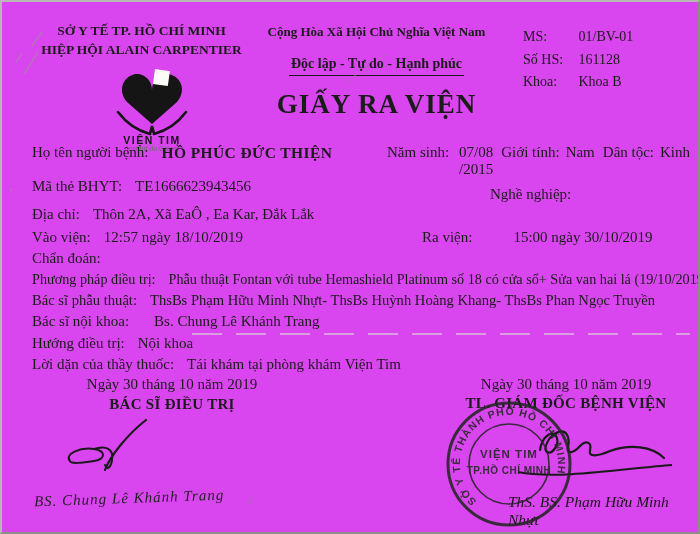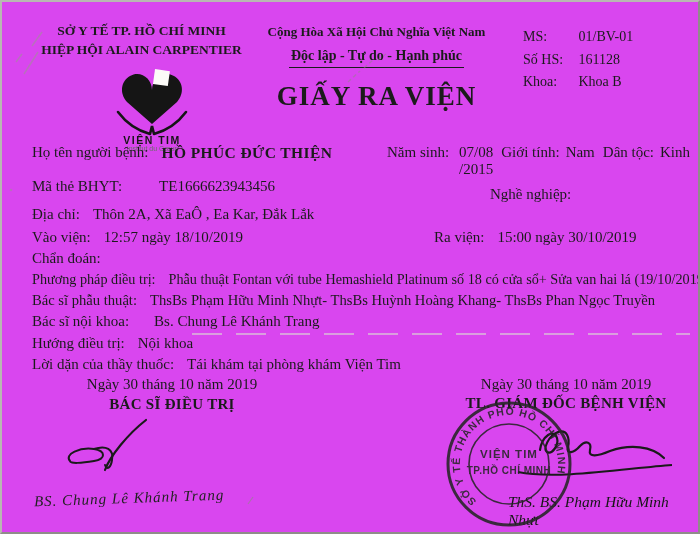--- a/index.html
+++ b/index.html
@@ -7,21 +7,21 @@
     position:relative;width:700px;height:534px;margin:0 auto;
     background:#d946ef;overflow:hidden;box-sizing:border-box;
     border-top:2px solid #b9b7b2;border-left:2px solid #b9b7b2;
     border-right:2px solid #8f8d89;border-bottom:2px solid #8f8d89;
     font-family:"Liberation Serif","DejaVu Serif",serif;color:#1b1b1b;
   }
   .abs{position:absolute;}
   .hdr-left{left:12px;top:20px;width:255px;text-align:center;font-weight:bold;font-size:13.5px;line-height:1.4;}
   .hdr-center{left:252px;top:22px;width:245px;text-align:center;}
   .country{font-weight:bold;font-size:13px;}
-  .motto{display:inline-block;font-weight:bold;font-size:14px;margin-top:8px;padding:0 2px 3px 2px;border-bottom:1.6px solid #1b1b1b;}
+  .motto{display:inline-block;font-weight:bold;font-size:14px;margin-top:16px;padding:0 2px 3px 2px;border-bottom:1.6px solid #1b1b1b;}
   .doc-title{font-weight:bold;font-size:27px;letter-spacing:1px;margin-top:13px;white-space:nowrap;}
   .hdr-right{left:512px;top:24px;font-size:14px;line-height:1.62;}
   .hdr-right .lab{display:inline-block;min-width:52px;margin-left:9px;}
   .row{position:absolute;display:flex;align-items:flex-start;white-space:nowrap;font-size:15px;}
   .row .val{margin-left:13px;}
   .patient-name{font-weight:bold;font-size:15.5px;letter-spacing:.4px;}
   .dob-block{display:inline-block;line-height:1.1;margin-left:10px;margin-right:8px;text-align:left;}
   .inline-lab{margin-left:8px;}
   .inline-val{margin-left:6px;}
   .sig-date{font-size:15px;text-align:center;}
@@ -82,38 +82,38 @@
     <span class="dob-block">
       <span style="display:block;">07/08</span>
       <span style="display:block;">/2015</span>
     </span>
     <span>Giới tính:</span>
     <span class="inline-val">Nam</span>
     <span class="inline-lab">Dân tộc:</span>
     <span class="inline-val">Kinh</span>
   </div>
 
-  <div class="row" style="left:30px;top:176px;gap:24px;">
+  <div class="row" style="left:30px;top:176px;">
     <span>Mã thẻ BHYT:</span>
     <span class="val">TE1666623943456</span>
   </div>
   <div class="row" style="left:488px;top:184px;">
     <span>Nghề nghiệp:</span>
   </div>
 
   <div class="row" style="left:30px;top:204px;">
     <span>Địa chỉ:</span>
     <span class="val">Thôn 2A, Xã EaÔ , Ea Kar, Đắk Lắk</span>
   </div>
 
   <div class="row" style="left:30px;top:227px;">
     <span>Vào viện:</span>
     <span class="val">12:57 ngày 18/10/2019</span>
   </div>
-  <div class="row" style="left:432px;top:227px;">
+  <div class="row" style="left:420px;top:227px;gap:28px;">
     <span>Ra viện:</span>
     <span class="val">15:00 ngày 30/10/2019</span>
   </div>
 
   <div class="row" style="left:30px;top:248px;">
     <span>Chẩn đoán:</span>
   </div>
 
   <div class="row" style="left:30px;top:269px;font-size:14.2px;">
     <span>Phương pháp điều trị:</span>

